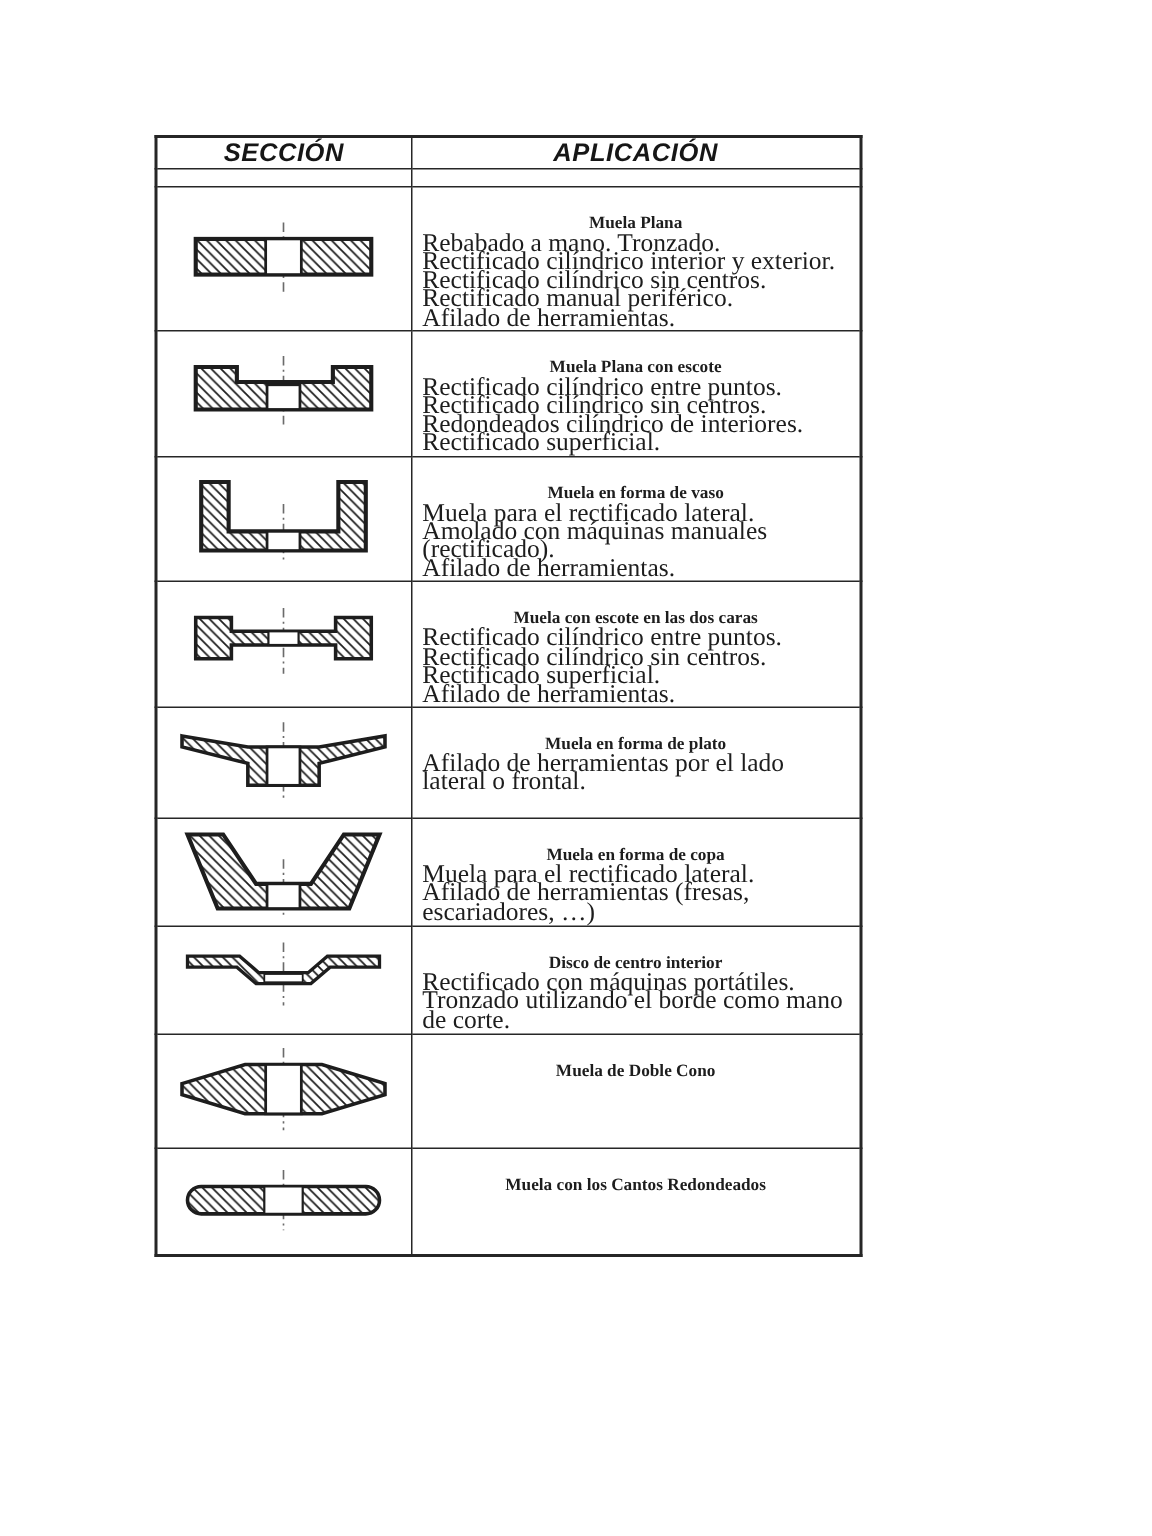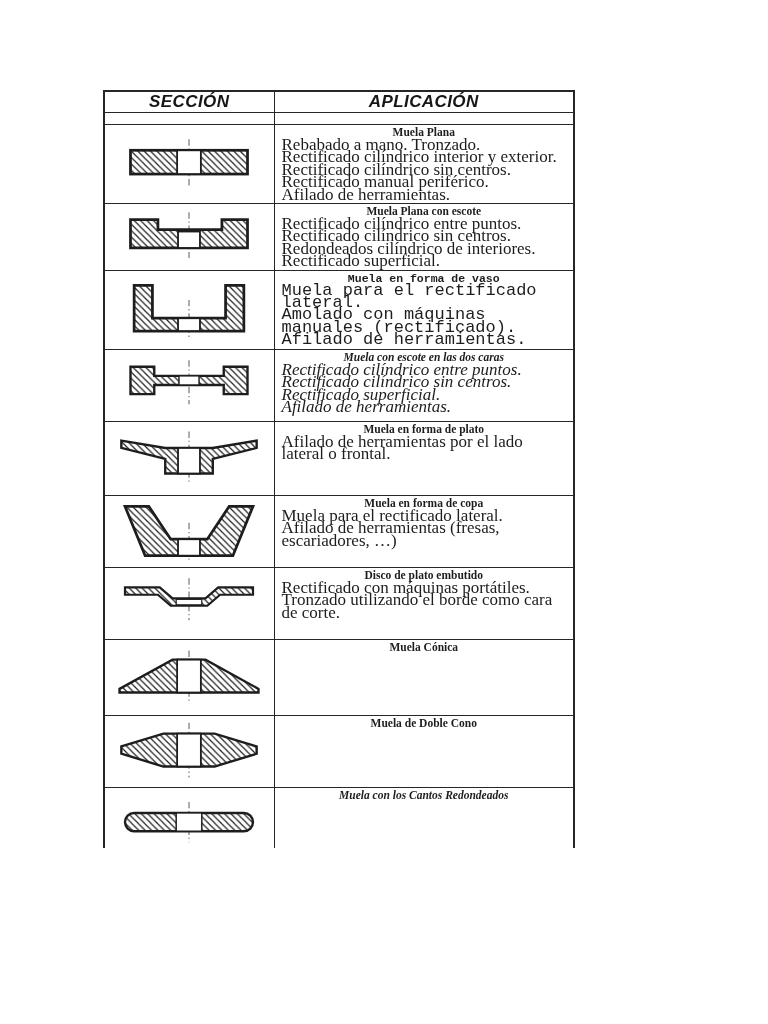--- a/index.html
+++ b/index.html
@@ -19,28 +19,28 @@
   thead th{
     height:20px;vertical-align:middle;text-align:center;
     font-family:"Liberation Sans",sans-serif;
     font-weight:bold;font-style:italic;font-size:17px;
     letter-spacing:.4px;color:#161616;
   }
   tr.spacer-row td{height:11px;}
   tbody td{vertical-align:top;}
   .section-cell{text-align:center;vertical-align:middle;}
   .section-cell svg{display:block;margin:0 auto;width:154px;height:64px;}
-  .app-cell{padding:1px 7px 2px 7px;}
+  .app-cell{padding:18px 7px 2px 7px;}
   .row-title{font-weight:bold;font-size:11.5px;line-height:13px;text-align:center;}
   .app-line{font-size:17px;line-height:12.4px;}
   
   tbody tr:nth-child(1){height:74px;}
   tbody tr:nth-child(2){height:66px;}
-  tbody tr:nth-child(3){height:74px;font-family:Liberation Mono, monospace;}
-  tbody tr:nth-child(4){height:72px;font-style:italic;}
+  tbody tr:nth-child(3){height:74px;}
+  tbody tr:nth-child(4){height:72px;}
   tbody tr:nth-child(5){height:74px;}
   tbody tr:nth-child(6){height:72px;}
   tbody tr:nth-child(7){height:72px;}
   tbody tr:nth-child(8){height:76px;}
   tbody tr:nth-child(9){height:72px;}
   tbody tr:nth-child(10){height:73px;font-style:italic;}
   #shape-defs{position:absolute;left:0;top:0;width:0;height:0;overflow:hidden;}
 </style>
 </head>
 <body>
@@ -245,41 +245,28 @@
 
   <tr class="body-row">
     <td class="section-cell">
       <span class="diagram-slot"><svg viewBox="0 0 168 70" xmlns="http://www.w3.org/2000/svg">
       <line x1="84" y1="8" x2="84" y2="54" stroke="#6b6b6b" stroke-width="1.2" stroke-dasharray="7 3 1.5 3"></line>
       <path d="M14,18 L52,18 L66,30 L102,30 L116,18 L154,18 L154,26 L118,26 L104,38 L64,38 L50,26 L14,26 Z" fill="url(#hatch)" stroke="#1d1d1d" stroke-width="2.4"></path>
       <rect x="70" y="31" width="28" height="6" fill="#ffffff" stroke="#1d1d1d" stroke-width="1.3"></rect>
     </svg></span>
     </td>
     <td class="app-cell">
-      <div class="row-title">Disco de plato embutido</div>
+      <div class="row-title">Disco de centro interior</div>
       <div class="row-lines">
               <div class="app-line">Rectificado con máquinas portátiles.</div>
-              <div class="app-line">Tronzado utilizando el borde como cara de corte.</div>
-            </div>
-    </td>
-  </tr>
-
-  <tr class="body-row">
-    <td class="section-cell">
-      <span class="diagram-slot"><svg viewBox="0 0 168 70" xmlns="http://www.w3.org/2000/svg">
-      <line x1="84" y1="6" x2="84" y2="62" stroke="#6b6b6b" stroke-width="1.2" stroke-dasharray="7 3 1.5 3"></line>
-      <path d="M8,48 L66,16 L102,16 L160,48 L160,52 L8,52 Z" fill="url(#hatch)" stroke="#1d1d1d" stroke-width="2.6"></path>
-      <rect x="71" y="16" width="26" height="36" fill="#ffffff" stroke="#1d1d1d" stroke-width="2"></rect>
-    </svg></span>
-    </td>
-    <td class="app-cell">
-      <div class="row-title">Muela Cónica</div>
-      <div class="row-lines"></div>
-    </td>
-  </tr>
+              <div class="app-line">Tronzado utilizando el borde como mano de corte.</div>
+            </div>
+    </td>
+  </tr>
+
 
   <tr class="body-row">
     <td class="section-cell">
       <span class="diagram-slot"><svg viewBox="0 0 168 70" xmlns="http://www.w3.org/2000/svg">
       <line x1="84" y1="4" x2="84" y2="64" stroke="#6b6b6b" stroke-width="1.2" stroke-dasharray="7 3 1.5 3"></line>
       <path d="M10,30 L56,16 L112,16 L158,30 L158,38 L112,52 L56,52 L10,38 Z" fill="url(#hatch)" stroke="#1d1d1d" stroke-width="2.6"></path>
       <rect x="71" y="16" width="26" height="36" fill="#ffffff" stroke="#1d1d1d" stroke-width="2"></rect>
     </svg></span>
     </td>
     <td class="app-cell">

